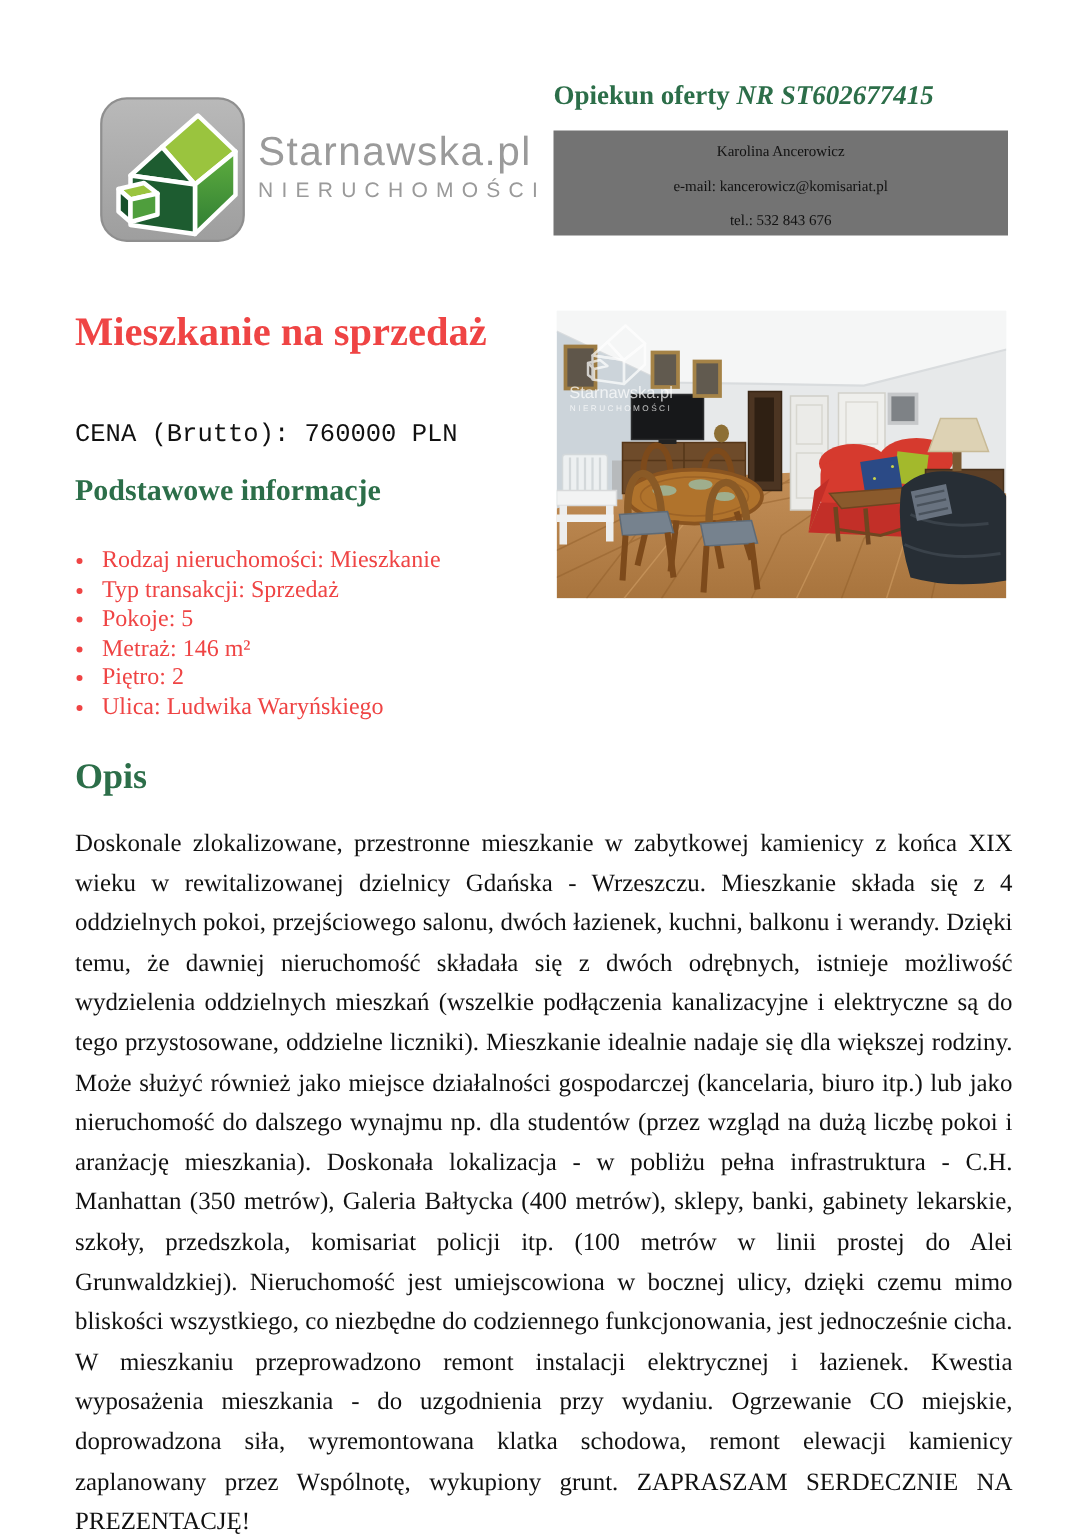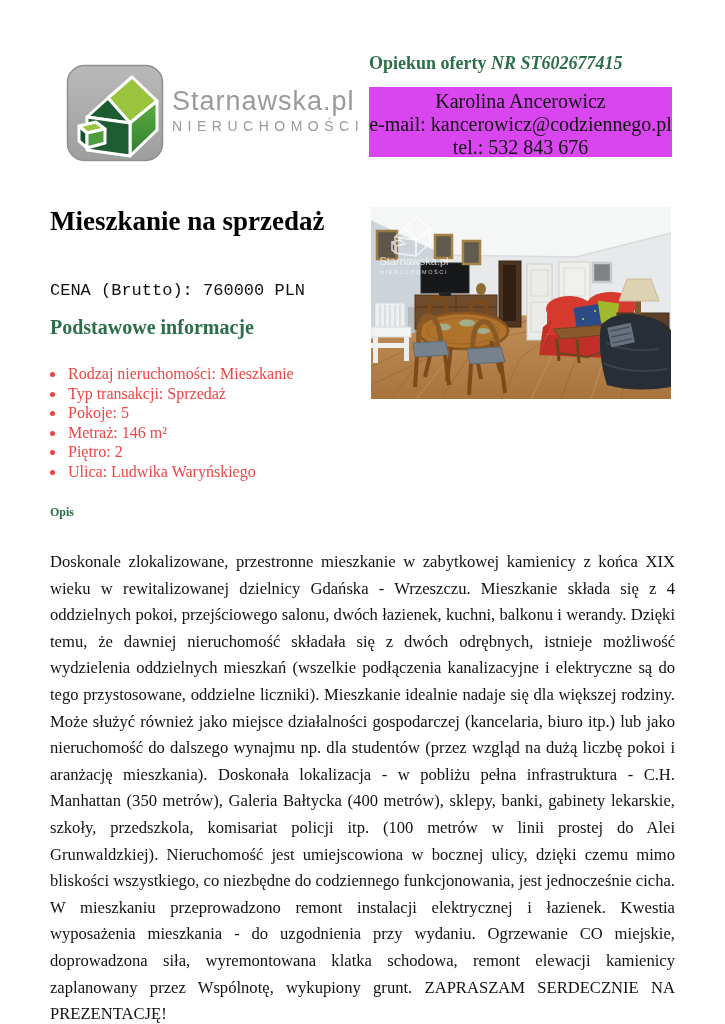--- a/index.html
+++ b/index.html
@@ -13,41 +13,41 @@
   .logo-badge { position:absolute; left:0; top:0; width:98px; height:98px; }
   .logo-text { position:absolute; left:106px; top:22px; width:200px;
                font-family:"Liberation Sans", sans-serif; color:#9a9a9a; }
   .logo-brand { font-size:27px; letter-spacing:1px; line-height:30px; }
   .logo-sub { font-size:14px; letter-spacing:5.5px; margin-top:2px; }
 
   .offer-line { position:absolute; left:369px; top:53px; width:303px; 
                 color:#2c6e49; font-size:18px; font-weight:bold; }
   .offer-line .nr { font-style:italic; }
   .contact-box { position:absolute; left:369px; top:87px; width:303px; height:70px;
-                 background:#d946ef; text-align:center; font-size:20px;
+                 background:#737373; text-align:center; font-size:10px;
                  line-height:23px; padding-top:3px; color:#111; }
 
   
   .title { position:absolute; left:50px; top:204px; width:320px;
-           color:#000000; font-size:27px; font-weight:bold; line-height:34px; }
+           color:#ef4444; font-size:27px; font-weight:bold; line-height:34px; }
   .price { position:absolute; left:50px; top:281px; font-size:17px; color:#111;font-family:Liberation Mono, monospace; }
   .h-basic { position:absolute; left:50px; top:316px; color:#2c6e49;
              font-size:20px; font-weight:bold; }
   .basic-list { position:absolute; left:66px; top:364px; width:300px;
                 font-size:16px; line-height:19.5px; list-style:disc; color:#ef4444; }
   .basic-list li { padding-left:2px; }
 
   
   .photo { position:absolute; left:371px; top:207px; width:300px; height:192px;
            overflow:hidden; }
   .photo svg { display:block; }
 
   
   .h-opis { position:absolute; left:50px; top:505px; color:#2c6e49;
-            font-size:12px; font-weight:bold; }
+            font-size:24px; font-weight:bold; }
   .desc { position:absolute; left:50px; top:549px; width:625px;
           font-size:16.6px; line-height:26.6px; text-align:justify; color:#111; }
 </style>
 </head>
 <body>
 
 <div class="page">
 
   <div class="logo-wrap">
     <div class="logo-badge">
@@ -77,21 +77,21 @@
     <div class="logo-text">
       <div class="logo-brand">Starnawska.pl</div>
       <div class="logo-sub">NIERUCHOMOŚCI</div>
     </div>
   </div>
 
   <div class="offer-line"><span>Opiekun oferty </span><span class="nr">NR ST602677415</span></div>
 
   <div class="contact-box">
     <div>Karolina Ancerowicz</div>
-    <div>e-mail: kancerowicz@codziennego.pl</div>
+    <div>e-mail: kancerowicz@komisariat.pl</div>
     <div>tel.: 532 843 676</div>
   </div>
 
   <div class="title">
     <div>Mieszkanie na sprzedaż</div>
   </div>
 
   <div class="price">CENA (Brutto): 760000 PLN</div>
 
   <div class="h-basic">Podstawowe informacje</div>

